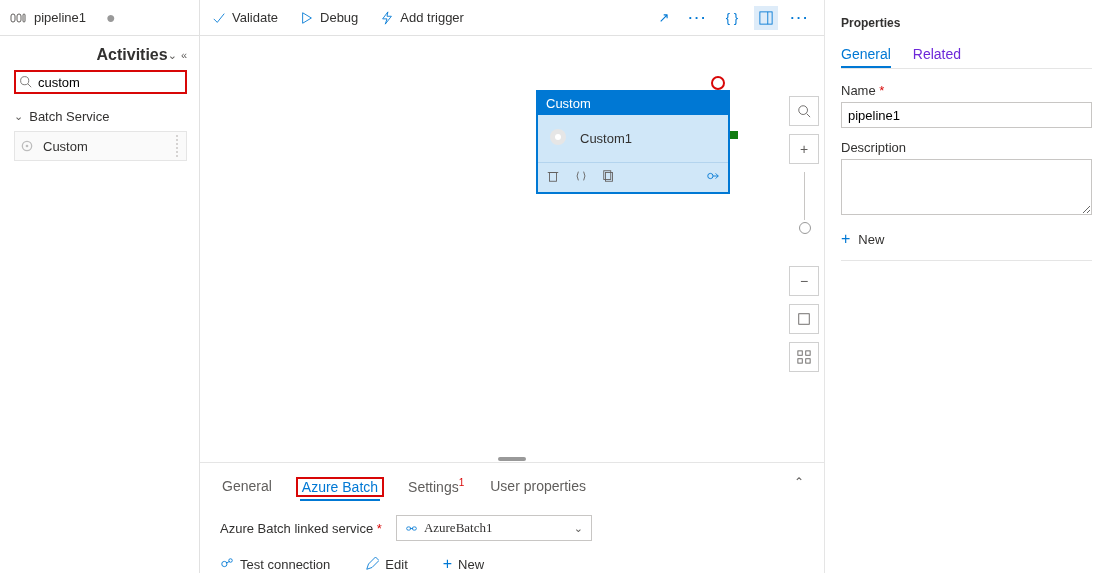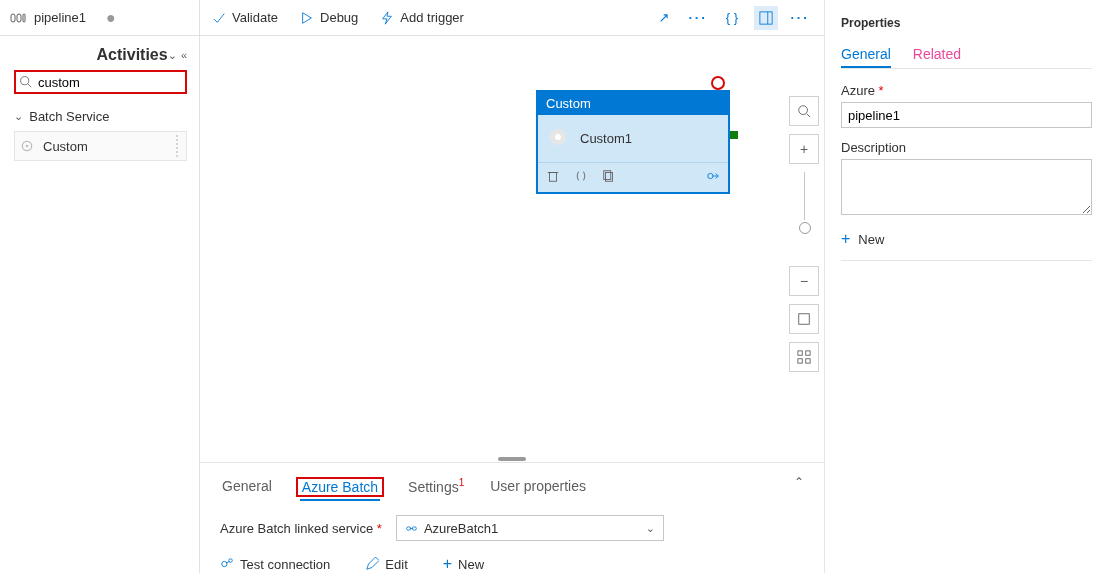--- a/index.html
+++ b/index.html
@@ -88,32 +88,32 @@
   .bt-row { display:flex; align-items:center; gap:22px; margin-bottom:14px;}
   .bt-tab { padding:4px 2px; font-size:14px; color:#605e5c; cursor:pointer; border-bottom:2px solid transparent;}
   .bt-tab.active { color:#0078d4; border-bottom:2px solid #0078d4;}
   .sup { color:#d80707; font-size:10px; vertical-align:super;}
   .red-box { border:2px solid #d80707; padding:0 2px;}
   .collapse-caret { position:absolute; right:20px; top:12px; font-size:12px; color:#605e5c;}
   .form-row { display:flex; align-items:center; gap:14px; margin-bottom:14px;}
   .form-label { font-size:13px;}
   .req { color:#d80707;}
   .select-box {
-    width:268px; height:26px; border:1px solid #c8c6c4; display:flex; align-items:center;
-    padding:0 8px; gap:6px; font-size:13px; color:#323130; cursor:pointer;
+    width:196px; height:26px; border:1px solid #c8c6c4; display:flex; align-items:center;
+    padding:0 8px; gap:6px; font-size:13px; color:#323130; cursor:pointer;font-family:Liberation Serif, serif;
   }
   .select-box svg.linkico{ width:13px;height:13px; stroke:#0078d4; fill:none;}
   .select-box .chev-d { margin-left:auto; font-size:11px; color:#605e5c;}
   .action-row { display:flex; align-items:center; gap:35px;}
   .action-link { display:flex; align-items:center; gap:6px; color:#323130; cursor:pointer;}
   .action-link svg { width:14px; height:14px; stroke:#0078d4; fill:none;}
   .props-panel { width:284px; border-left:1px solid #e5e5e5; padding:10px 16px;}
   .props-panel h3 { font-size:12px; font-weight:600; margin:6px 0 12px 0;}
   .props-tabs { display:flex; gap:22px; border-bottom:1px solid #e5e5e5; margin-bottom:14px;}
-  .props-tab { padding:4px 0; font-size:14px; color:#ec4899; cursor:pointer; border-bottom:2px solid transparent;}
+  .props-tab { padding:4px 0; font-size:14px; color:#6d28d9; cursor:pointer; border-bottom:2px solid transparent;}
   .props-tab.active { color:#0078d4; border-bottom:2px solid #0078d4;}
   .field { margin-bottom:12px;}
   .field label { display:block; font-size:13px; margin-bottom:4px;}
   .field input[type=text] {
     width:100%; height:26px; border:1px solid #c8c6c4; padding:2px 6px; font-size:13px;
   }
   .field textarea {
     width:100%; height:56px; border:1px solid #c8c6c4; padding:4px 6px; font-size:13px; resize:both;
   }
   .ann { border-bottom:1px solid #e5e5e5; padding-bottom:12px;}
@@ -314,21 +314,21 @@
     </div>
   </div>
 
   <div class="props-panel">
     <h3>Properties</h3>
     <div class="props-tabs">
       <span class="props-tab active">General</span>
       <span class="props-tab">Related</span>
     </div>
     <div class="field">
-      <label><span>Azure</span> <span class="req">*</span></label>
+      <label><span>Name</span> <span class="req">*</span></label>
       <input type="text" value="pipeline1" style="">
     </div>
     <div class="field">
       <label>Description</label>
       <textarea style=""></textarea>
     </div>
     <div class="field ann">
       <div class="new-link">
         <span class="plus">+</span>
         <span>New</span>

